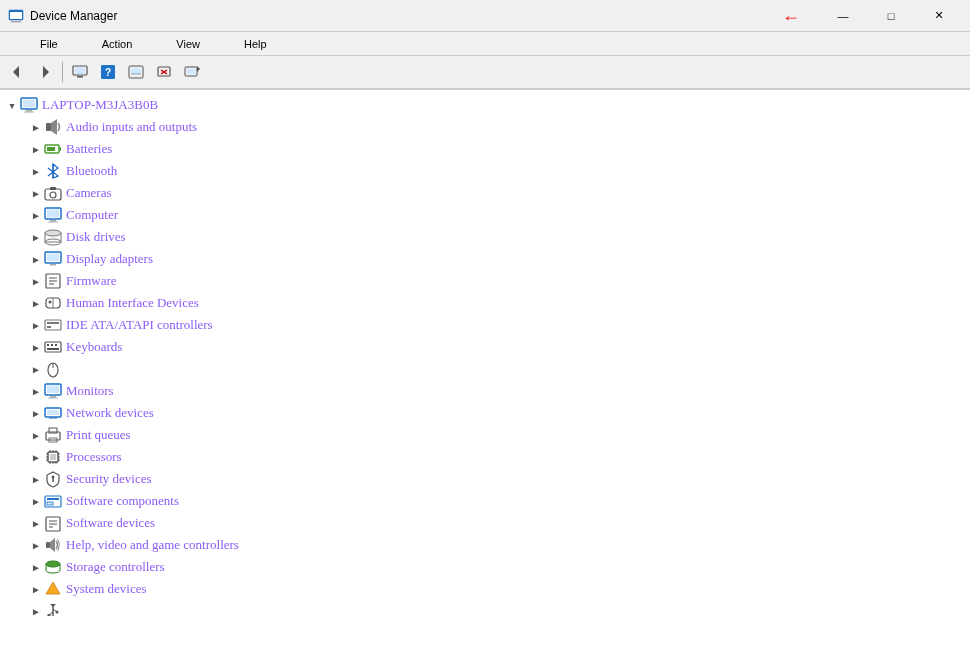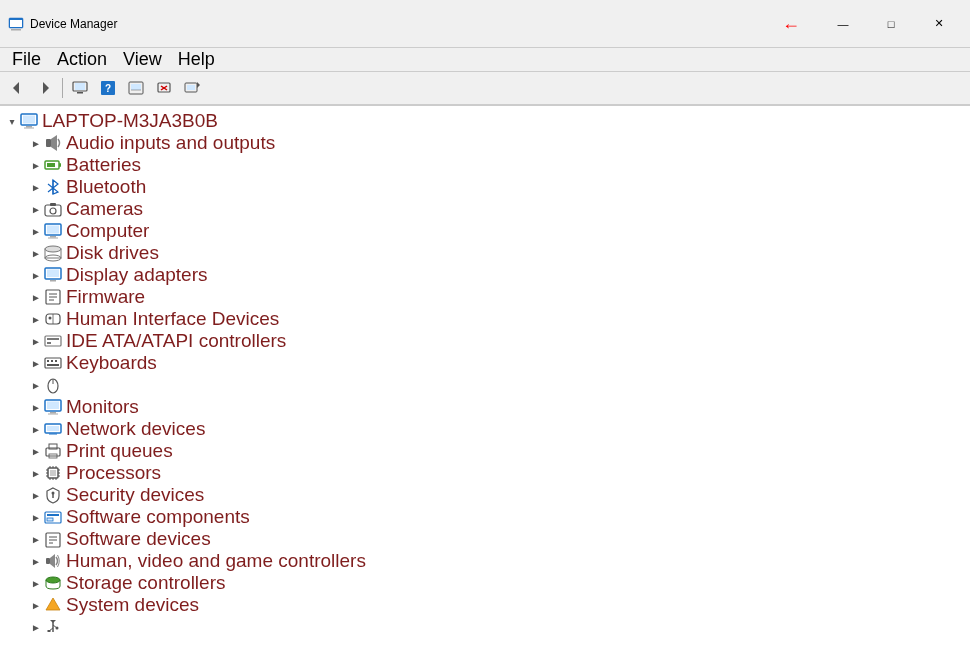--- a/index.html
+++ b/index.html
@@ -11,21 +11,21 @@
       height: 653px;
       overflow: hidden;
       user-select: none;
     }
 
     
     .title-bar {
       display: flex;
       align-items: center;
       background: #f0f0f0;
-      height: 48px;
+      height: 32px;
       padding: 0 8px;
       border-bottom: 1px solid #ccc;
     }
     .title-bar-icon {
       width: 16px;
       height: 16px;
       margin-right: 6px;
     }
     .title-bar-text {
       flex: 1;
@@ -60,21 +60,22 @@
       display: flex;
       align-items: center;
       height: 24px;
       background: #f0f0f0;
       padding: 0 4px;
       border-bottom: 1px solid #ccc;
     }
     .menu-item {
       padding: 2px 8px;
       cursor: pointer;
-      font-size: 18px;
+      font-size: 11px;
+      margin-left: 28px;
     }
 
     
     .toolbar {
       display: flex;
       align-items: center;
       height: 34px;
       background: #f0f0f0;
       padding: 2px 4px;
       border-bottom: 2px solid #ccc;
@@ -133,22 +134,23 @@
       width: 18px;
       height: 18px;
       display: flex;
       align-items: center;
       justify-content: center;
       margin-right: 4px;
       flex-shrink: 0;
       font-size: 14px;
     }
     .tree-label {
-      font-size: 19px;
-      color: #7f1d1d;
+      font-size: 13px;
+      color: #8b5cf6;
+      font-family: Liberation Serif, serif;
     }
 
     
     .indent-0 { padding-left: 4px; }
     .indent-1 { padding-left: 28px; }
 
     
     .icon-computer { color: #1e73c8; }
   </style>
 </head>
@@ -468,21 +470,21 @@
         <div class="tree-item indent-1">
           <span class="tree-toggle">►</span>
           <span class="tree-icon">
             <svg width="18" height="18" viewBox="0 0 18 18">
               <rect x="2" y="6" width="4" height="6" rx="1" fill="#666"></rect>
               <polygon points="6,6 11,2 11,16 6,12" fill="#888"></polygon>
               <path d="M12,5 Q15,9 12,13" stroke="#888" fill="none" stroke-width="1.5"></path>
               <path d="M13.5,3 Q17,9 13.5,15" stroke="#888" fill="none" stroke-width="1"></path>
             </svg>
           </span>
-          <span class="tree-label">Human, video and game controllers</span>
+          <span class="tree-label">Help, video and game controllers</span>
         </div>
         <div class="tree-item indent-1">
           <span class="tree-toggle">►</span>
           <span class="tree-icon">
             <svg width="18" height="18" viewBox="0 0 18 18">
               <ellipse cx="9" cy="6" rx="7" ry="3" fill="#4a9c2f" stroke="#2d7a1e" stroke-width="1"></ellipse>
               <path d="M2,6 L2,12 Q2,15 9,15 Q16,15 16,12 L16,6" fill="none" stroke="#2d7a1e" stroke-width="1"></path>
             </svg>
           </span>
           <span class="tree-label">Storage controllers</span>

